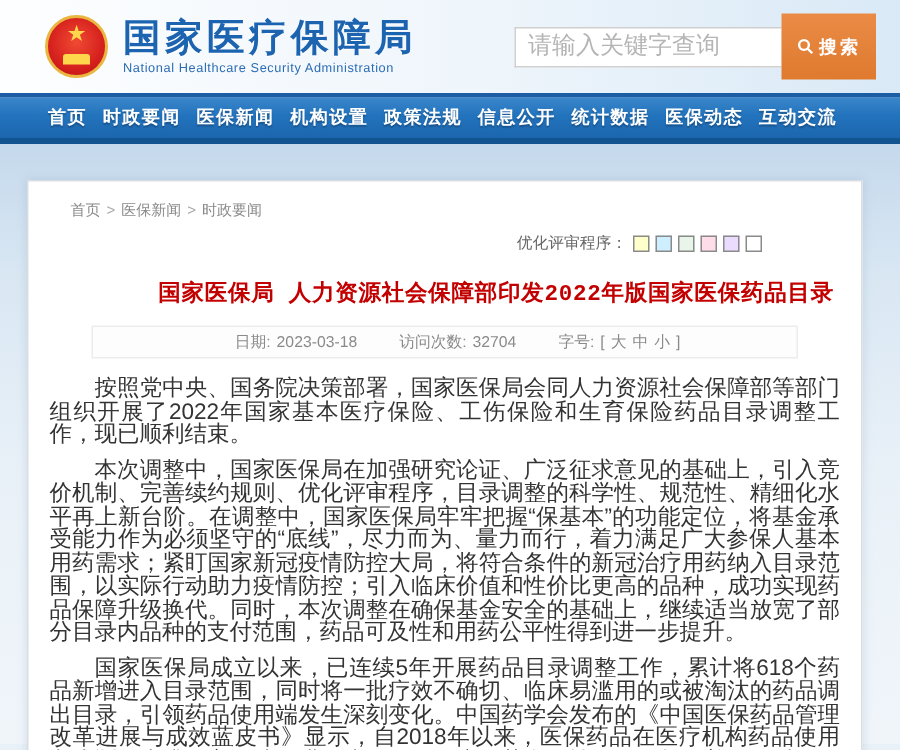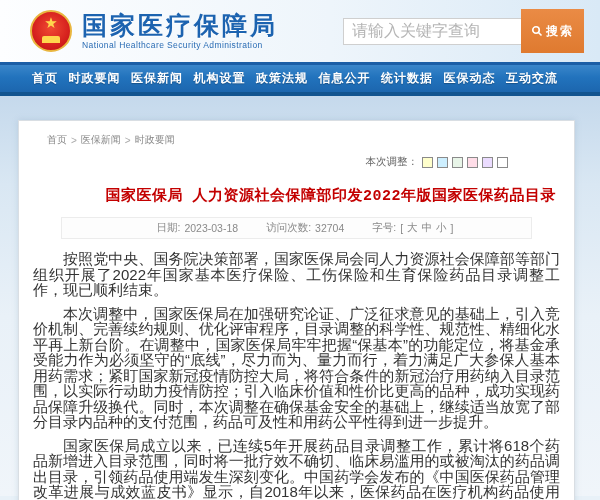--- a/index.html
+++ b/index.html
@@ -159,21 +159,21 @@
 
       <div class="breadcrumb">
         <span class="crumb">首页</span>
         <span class="crumb-sep">&gt;</span>
         <span class="crumb">医保新闻</span>
         <span class="crumb-sep">&gt;</span>
         <span class="crumb">时政要闻</span>
       </div>
 
       <div class="protect-row">
-        <span>本次调整：</span>
+        <span>优化评审程序：</span>
         <span class="swatch" style="background: rgb(255, 255, 204);"></span>
         <span class="swatch" style="background: rgb(205, 239, 255);"></span>
         <span class="swatch" style="background: rgb(232, 245, 232);"></span>
         <span class="swatch" style="background: rgb(255, 221, 232);"></span>
         <span class="swatch" style="background: rgb(235, 220, 255);"></span>
         <span class="swatch" style="background: rgb(255, 255, 255);"></span>
       </div>
 
       <h1 class="article-title">国家医保局 人力资源社会保障部印发2022年版国家医保药品目录</h1>
 

